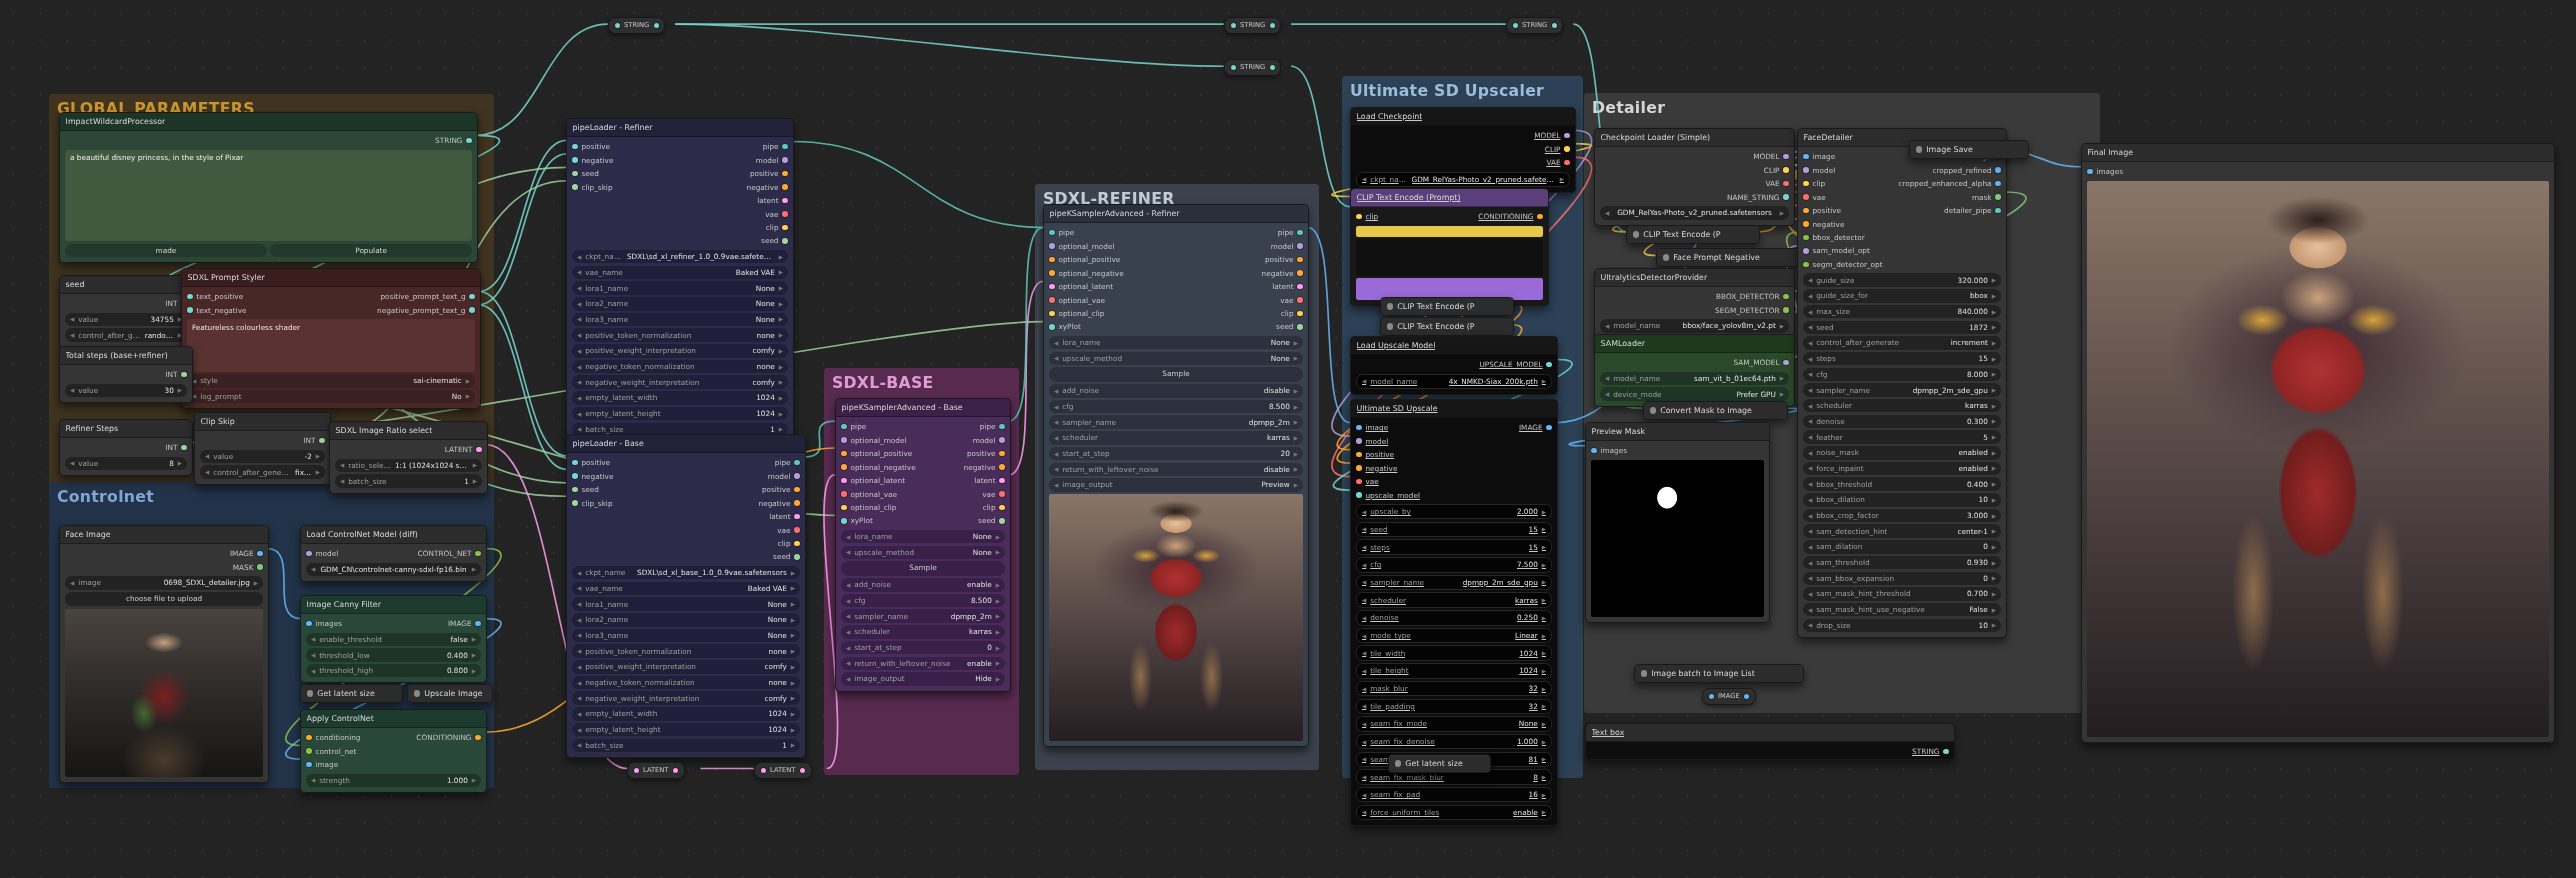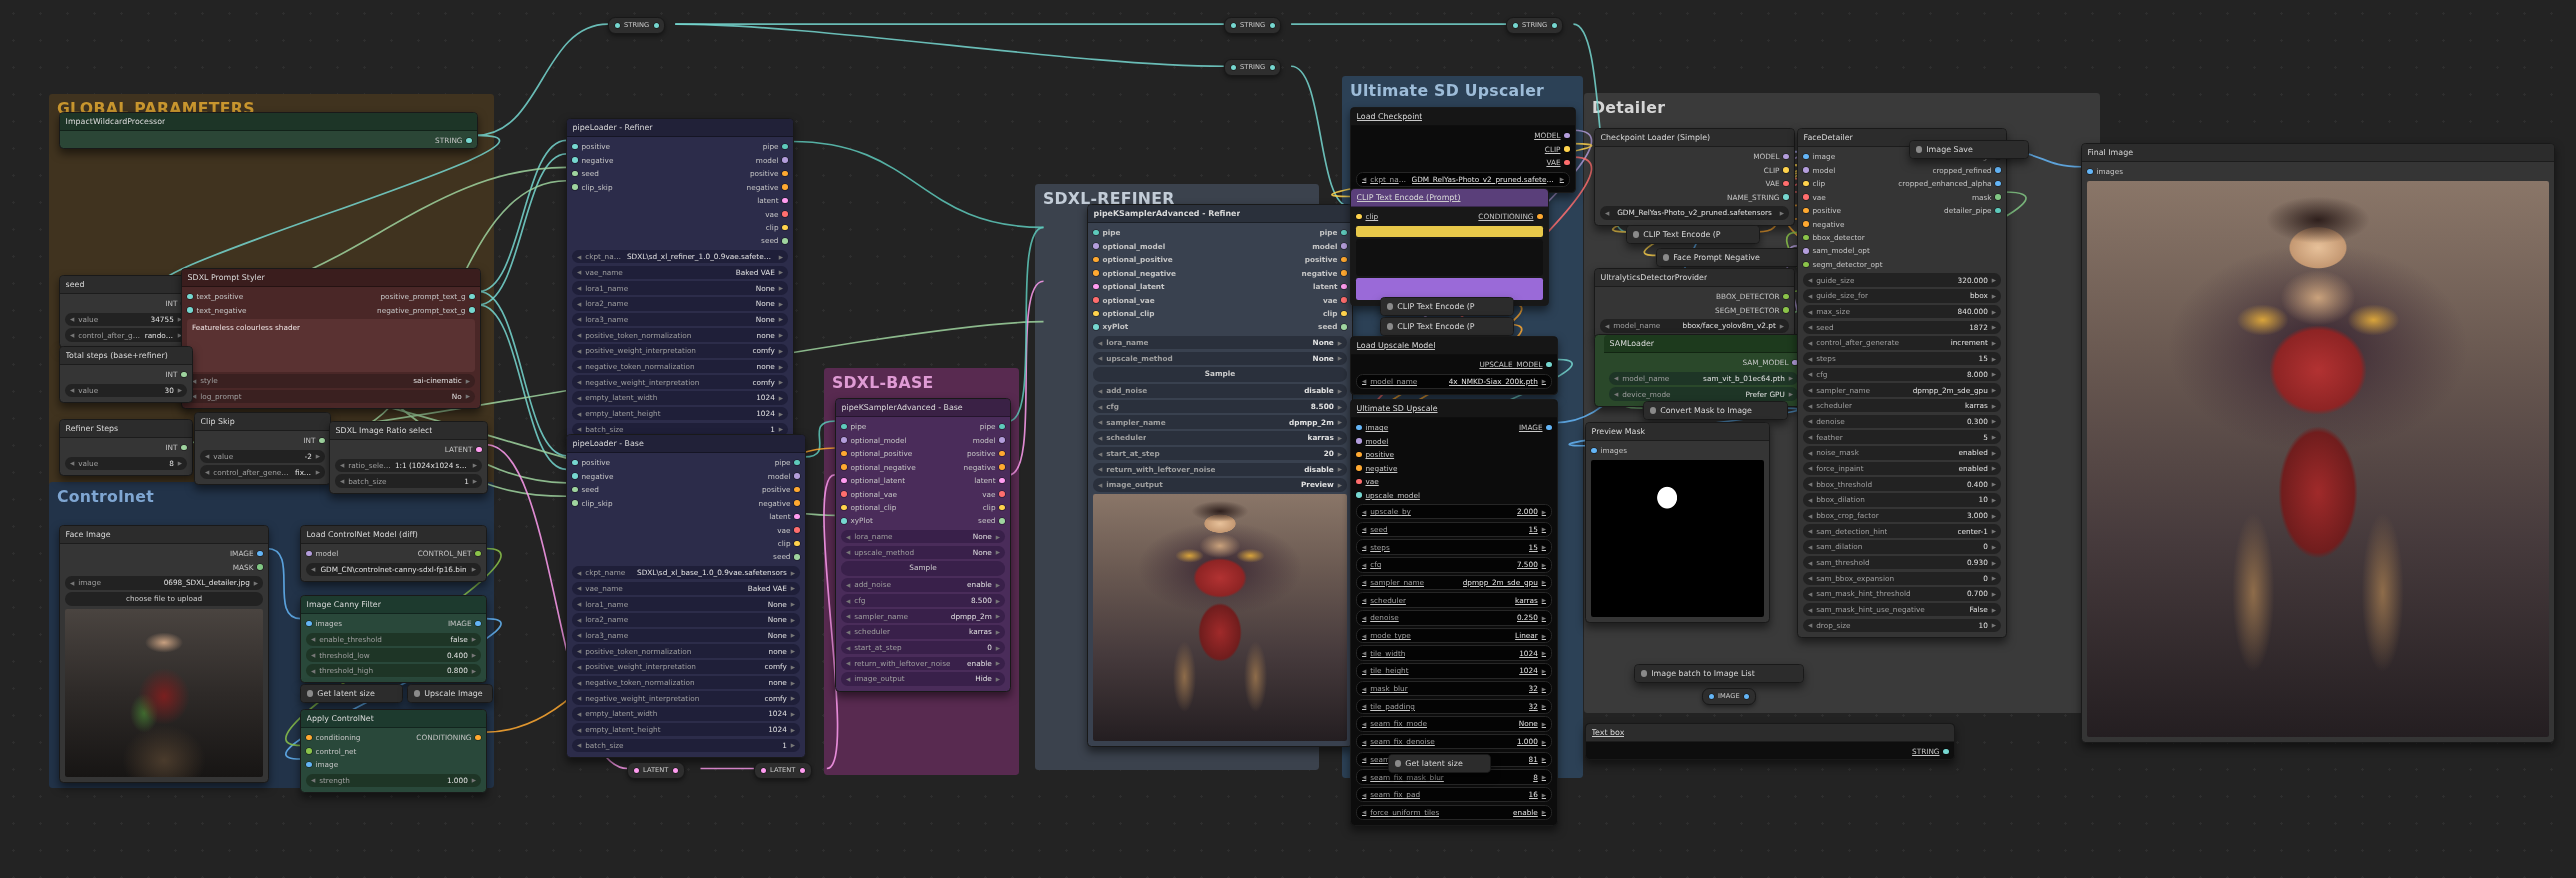--- a/index.html
+++ b/index.html
@@ -157,20 +157,27 @@
       </div>
       <div class="ports">
         <div class="pcol"></div>
         <div class="pcol">
           <div class="port out">
             <span class="pdot" style="background: rgb(118, 215, 208);"></span>
             <span class="port-label">STRING</span>
           </div>
         </div>
       </div>
+      <div class="widgets">
+        <div class="w-text ta-green" style="height: 84px;">a beautiful disney princess, in the style of Pixar</div>
+        <div class="w-duo">
+          <div class="w-half">made</div>
+          <div class="w-half">Populate</div>
+        </div>
+      </div>
     </div>
     <div class="node" style="left: 59px; top: 275px; width: 132px;">
       <div class="node-header">
         <span class="node-title">seed</span>
       </div>
       <div class="ports">
         <div class="pcol"></div>
         <div class="pcol">
           <div class="port out">
             <span class="pdot" style="background: rgb(159, 212, 159);"></span>
@@ -866,21 +873,21 @@
           <span class="arr">▶</span>
         </div>
         <div class="w-combo">
           <span class="arr">◀</span>
           <span class="lbl">image_output</span>
           <span class="val">Hide</span>
           <span class="arr">▶</span>
         </div>
       </div>
     </div>
-    <div class="node slate" style="left: 1087px; top: 204px; width: 264px; background: rgb(57, 65, 79); font-weight: bold;">
+    <div class="node slate" style="left: 1043px; top: 204px; width: 264px; background: rgb(57, 65, 79);">
       <div class="node-header" style="background: rgb(42, 48, 59);">
         <span class="node-title">pipeKSamplerAdvanced - Refiner</span>
       </div>
       <div class="ports">
         <div class="pcol">
           <div class="port in">
             <span class="pdot" style="background: rgb(94, 201, 187);"></span>
             <span class="port-label">pipe</span>
           </div>
           <div class="port in">
@@ -1313,21 +1320,21 @@
       </div>
       <div class="widgets">
         <div class="w-combo">
           <span class="arr">◀</span>
           <span class="lbl">model_name</span>
           <span class="val">bbox/face_yolov8m_v2.pt</span>
           <span class="arr">▶</span>
         </div>
       </div>
     </div>
-    <div class="node green" style="left: 1594px; top: 334px; width: 199px; background: rgb(42, 72, 42); padding-left: 9px;">
+    <div class="node green" style="left: 1594px; top: 334px; width: 199px; background: rgb(42, 72, 42);">
       <div class="node-header" style="background: rgb(29, 58, 29);">
         <span class="node-title">SAMLoader</span>
       </div>
       <div class="ports">
         <div class="pcol"></div>
         <div class="pcol">
           <div class="port out">
             <span class="pdot" style="background: rgb(179, 157, 219);"></span>
             <span class="port-label">SAM_MODEL</span>
           </div>

